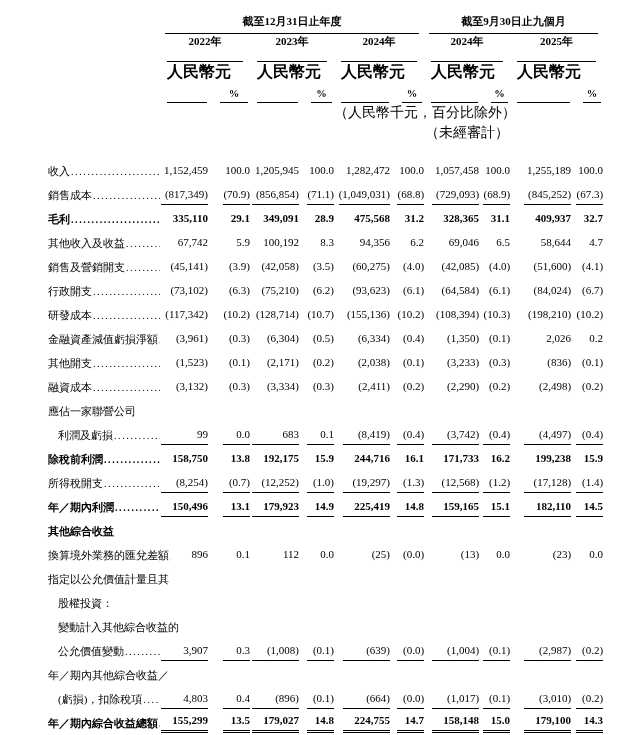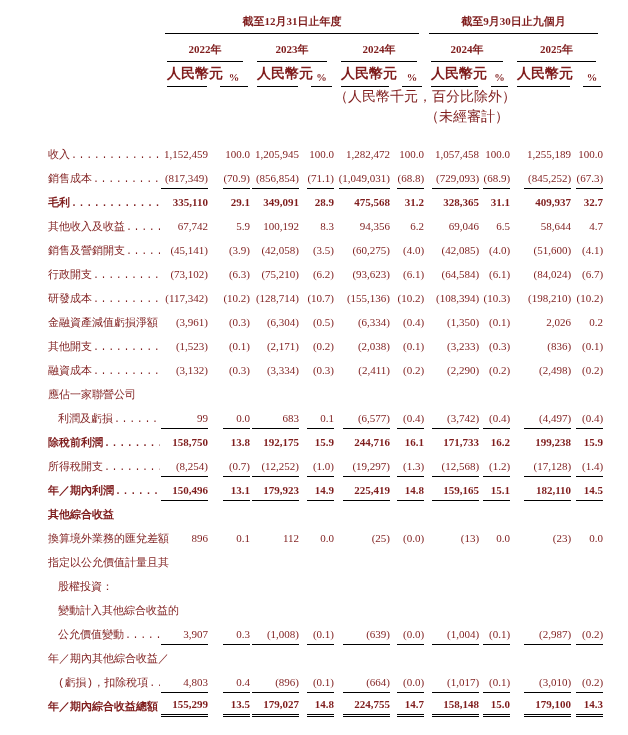--- a/index.html
+++ b/index.html
@@ -1,44 +1,44 @@
 <!DOCTYPE html>
 <html><head>
 <meta charset="utf-8">
 <style>
   html,body{margin:0;padding:0;}
   body{background:#ffffff;width:628px;height:735px;overflow:hidden;}
   .page{
     position:relative;width:628px;height:735px;background:#ffffff;
-    font-family:"Liberation Serif","DejaVu Serif",serif;color:#7f1d1d;
+    font-family:"Liberation Serif","DejaVu Serif",serif;color:#000000;
   }
   table.fin{
     position:absolute;left:48px;top:10px;
     border-collapse:collapse;table-layout:fixed;width:555px;
   }
   th,td{padding:0;margin:0;font-weight:normal;vertical-align:bottom;}
 
   
   tr.hA{height:24px;}
   tr.hB{height:28px;}
   tr.hC{height:25px;}
   tr.hD{height:19px;}
   tr.hE{height:22px;}
   tr.hGap{height:13px;}
   .grp{
     font-weight:bold;font-size:11px;text-align:center;white-space:nowrap;
     border-bottom:1.4px solid #000;padding-bottom:4px;margin:0 5px;
   }
   .yr{
     font-weight:bold;font-size:11px;text-align:center;white-space:nowrap;
-    border-bottom:1px solid #000;padding-bottom:4px;margin:0 7px;
+    border-bottom:1px solid #000;padding-bottom:12px;margin:0 7px;
   }
   .cur{
-    font-weight:bold;font-size:14px;text-align:center;white-space:nowrap;
-    border-bottom:1px solid #000;padding-bottom:3px;margin:0 1px 0 7px;
+    font-weight:bold;font-size:16px;text-align:center;white-space:nowrap;
+    border-bottom:1px solid #000;padding-bottom:19px;margin:0 1px 0 7px;
   }
   .pc{
     font-weight:bold;font-size:10.5px;text-align:center;white-space:nowrap;
     border-bottom:1px solid #000;padding-bottom:3px;margin:0 2px 0 12px;
   }
   .note{
     font-size:14px;text-align:center;white-space:nowrap;vertical-align:middle;
   }
 
   
@@ -47,21 +47,21 @@
   .v{
     display:inline-block;text-align:right;font-size:11px;line-height:13px;
     white-space:nowrap;padding-bottom:3px;border-bottom:1px solid transparent;
   }
   .v.rmb{min-width:47px;}
   .v.pct{min-width:27px;}
   tr.rule-s .v{border-bottom:1px solid #000;}
   tr.rule-d .v{border-bottom:3px double #000;}
   .lab{
     display:flex;align-items:flex-end;white-space:nowrap;
-    font-size:11px;line-height:13px;padding-bottom:3px;font-family:Liberation Mono, monospace;
+    font-size:11px;line-height:13px;padding-bottom:3px;
   }
   .lab .lt{flex:none;}
   .lab.ind .lt{padding-left:10px;}
   .dots{
     flex:1 1 auto;min-width:0;overflow:hidden;white-space:nowrap;
     font-size:10px;letter-spacing:1.6px;padding:0 1px;
   }
   .dots::after{content:"..........................................................";}
   tr.bold .lab,tr.bold .v{font-weight:bold;}
 </style>
@@ -360,21 +360,21 @@
           <td>
             <div class="lab ind">
               <span class="lt">利潤及虧損</span>
               <span class="dots"></span>
             </div>
           </td>
           <td class="num"><span class="v rmb">99</span></td>
           <td class="num"><span class="v pct">0.0</span></td>
           <td class="num"><span class="v rmb">683</span></td>
           <td class="num"><span class="v pct">0.1</span></td>
-          <td class="num"><span class="v rmb">(6,577)</span></td>
+          <td class="num"><span class="v rmb">(8,419)</span></td>
           <td class="num"><span class="v pct">(0.4)</span></td>
           <td class="num"><span class="v rmb">(3,742)</span></td>
           <td class="num"><span class="v pct">(0.4)</span></td>
           <td class="num"><span class="v rmb">(4,497)</span></td>
           <td class="num"><span class="v pct">(0.4)</span></td>
         </tr>
         <tr class="bold">
           <td>
             <div class="lab">
               <span class="lt">除稅前利潤</span>

